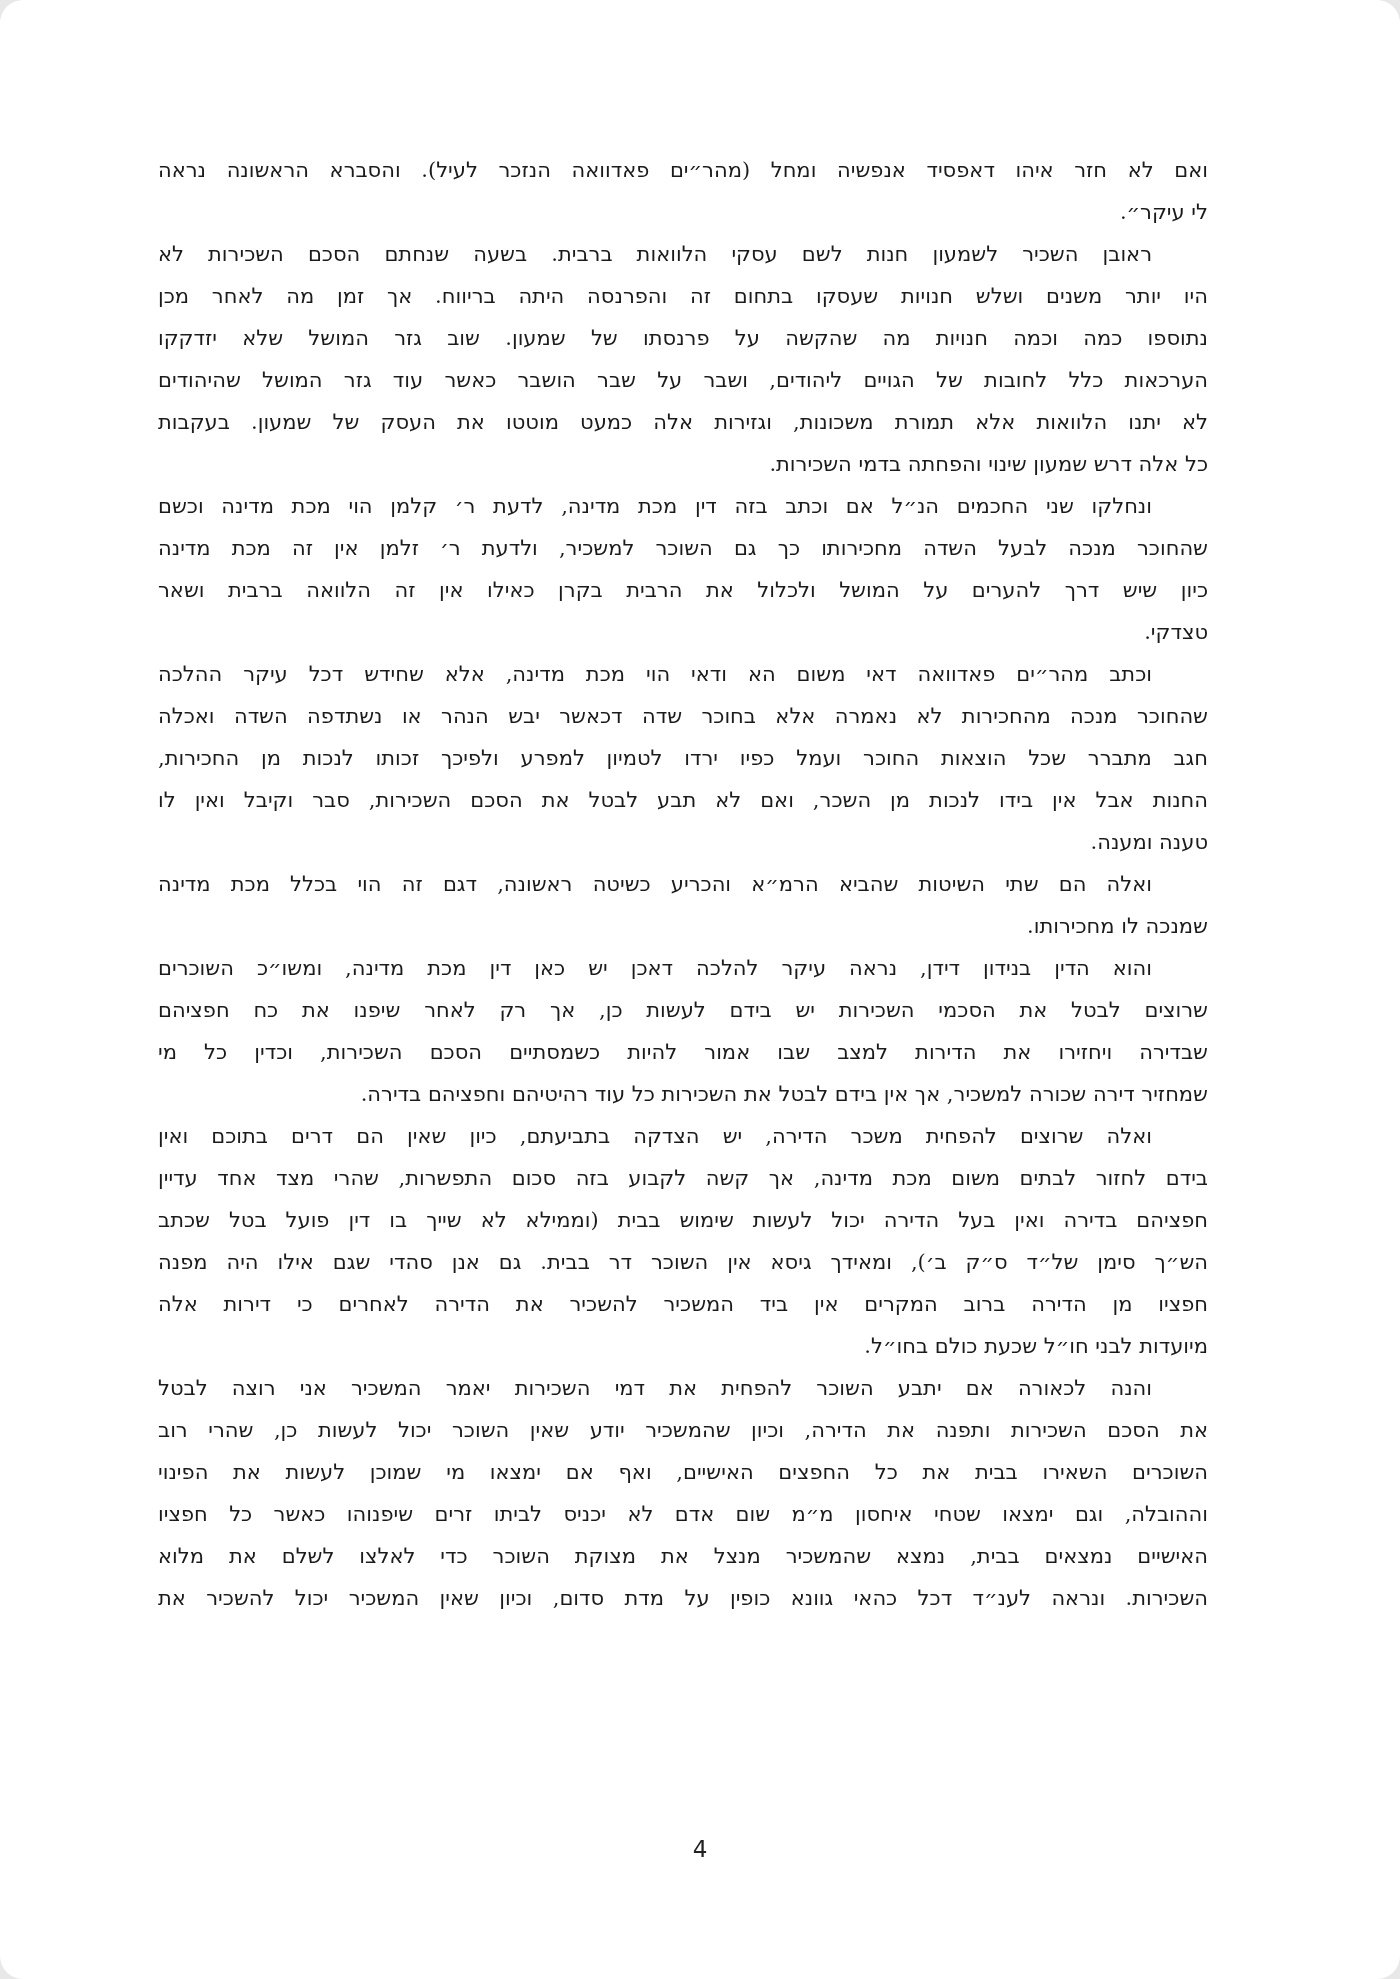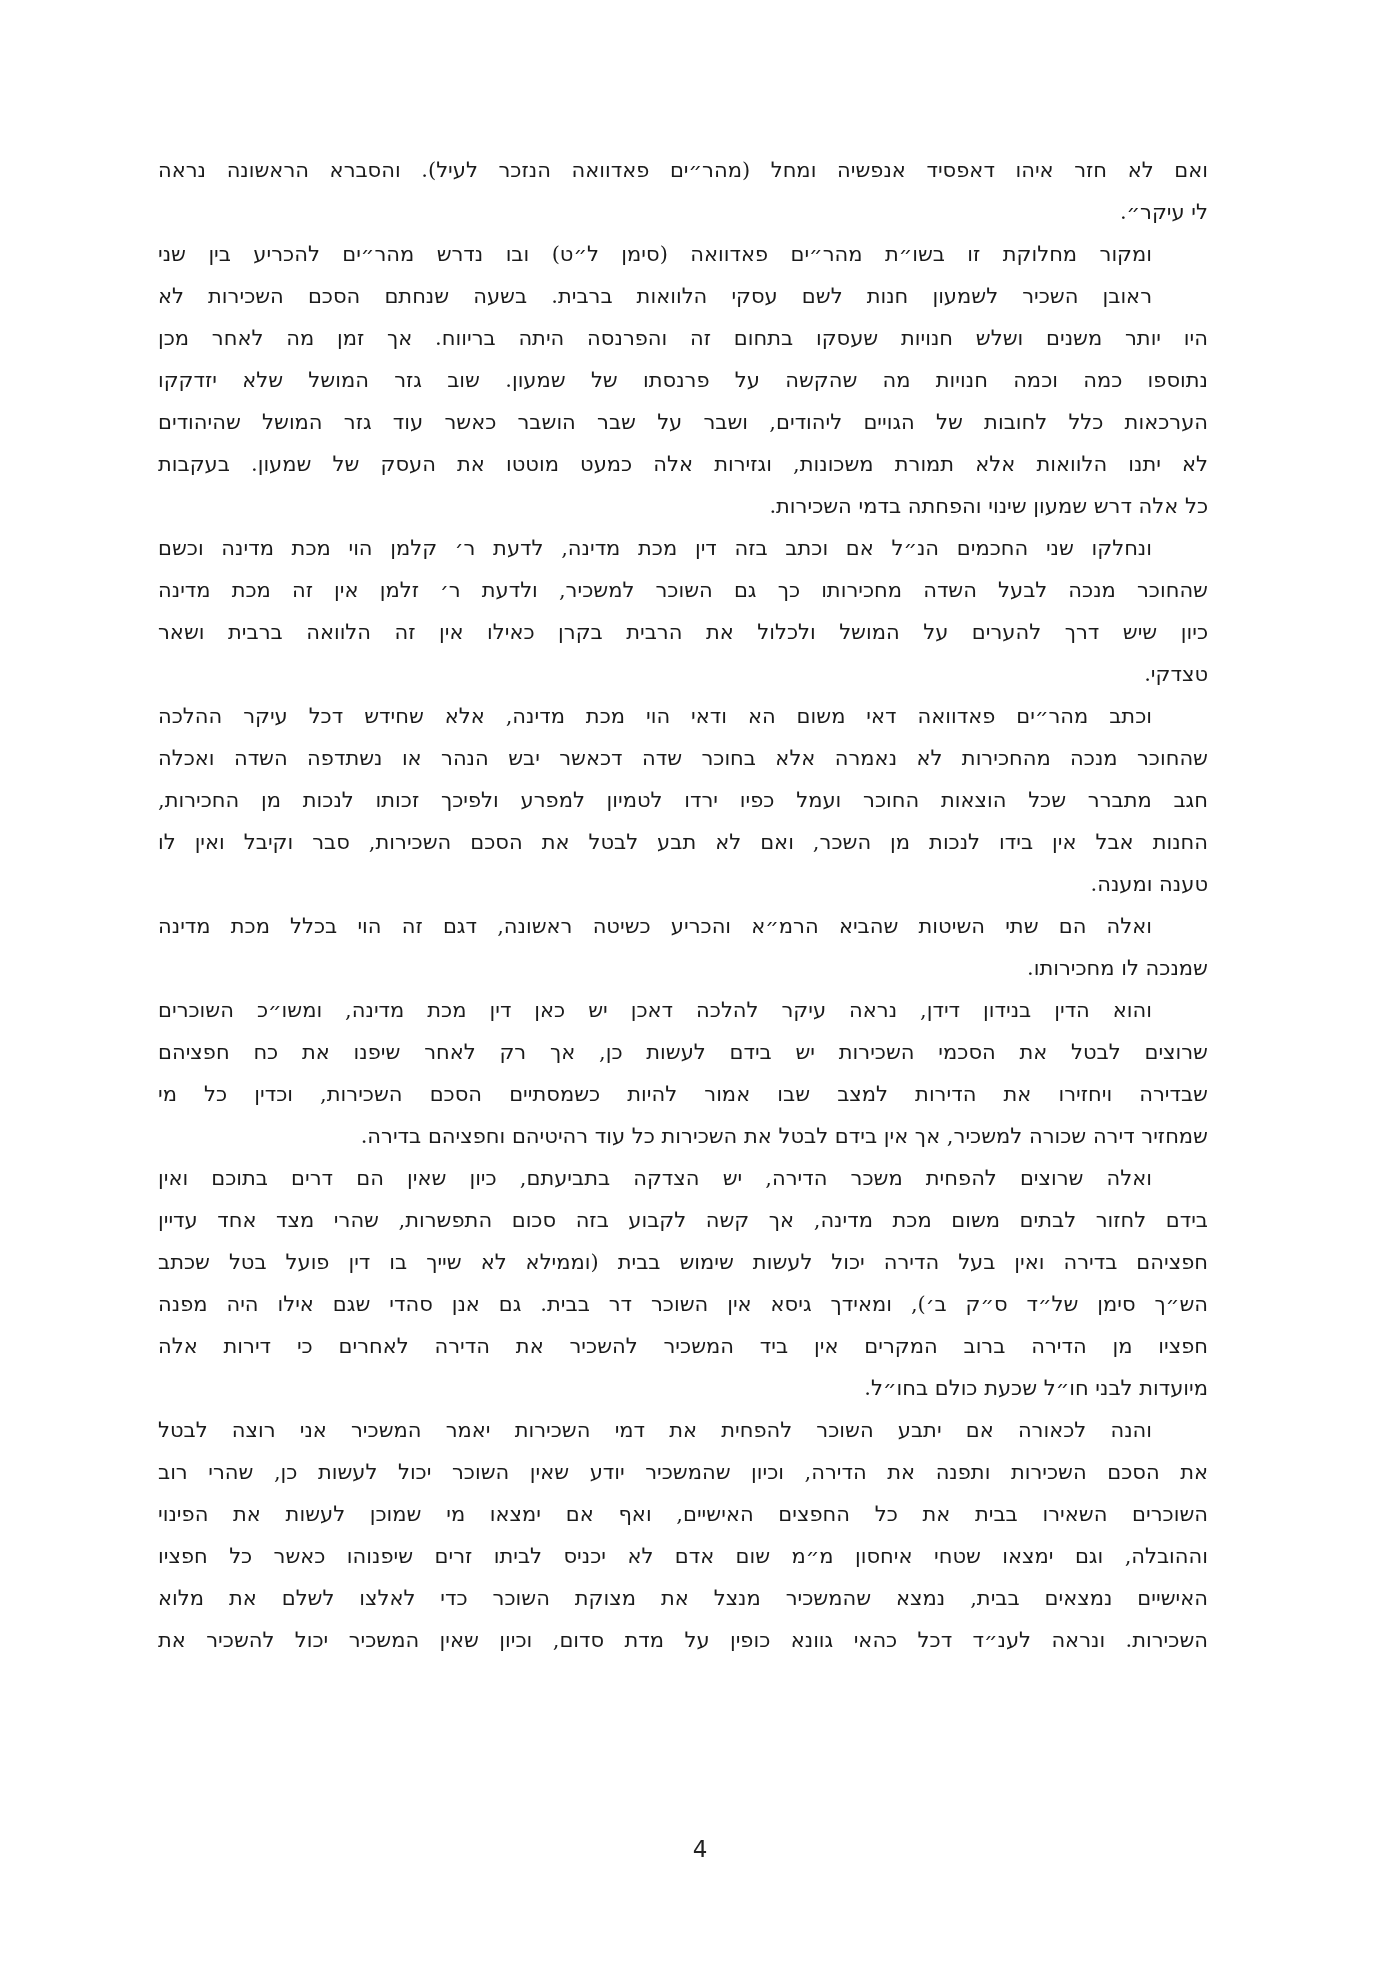--- a/index.html
+++ b/index.html
@@ -7,20 +7,21 @@
     padding: 0;
     background: #e8e8e8;
   }
   .sheet {
     position: relative;
     width: 1400px;
     height: 1979px;
     background: #ffffff;
     overflow: hidden;
     font-family: "DejaVu Serif", "DejaVu Sans", serif;
+    border-radius: 23px;
   }
   .body-text {
     position: absolute;
     top: 149px;
     left: 158px;
     width: 1050px;
     direction: rtl;
     unicode-bidi: embed;
     color: #1b1b1b;
     font-size: 21px;
@@ -49,21 +50,20 @@
     font-family: "DejaVu Sans", "Liberation Sans", sans-serif;
   }
 </style>
 </head>
 <body>
 
 <div class="sheet">
   <div class="body-text">
       <div class="line">ואם לא חזר איהו דאפסיד אנפשיה ומחל (מהר״ים פאדוואה הנזכר לעיל). והסברא הראשונה נראה</div>
       <div class="line end">לי עיקר״.</div>
-      <div class="line indent">ומקור מחלוקת זו בשו״ת מהר״ים פאדוואה (סימן ל״ט) ובו נדרש מהר״ים להכריע בין שני</div>
       <div class="line indent">ראובן השכיר לשמעון חנות לשם עסקי הלוואות ברבית. בשעה שנחתם הסכם השכירות לא</div>
       <div class="line">היו יותר משנים ושלש חנויות שעסקו בתחום זה והפרנסה היתה בריווח. אך זמן מה לאחר מכן</div>
       <div class="line">נתוספו כמה וכמה חנויות מה שהקשה על פרנסתו של שמעון. שוב גזר המושל שלא יזדקקו</div>
       <div class="line">הערכאות כלל לחובות של הגויים ליהודים, ושבר על שבר הושבר כאשר עוד גזר המושל שהיהודים</div>
       <div class="line">לא יתנו הלוואות אלא תמורת משכונות, וגזירות אלה כמעט מוטטו את העסק של שמעון. בעקבות</div>
       <div class="line end">כל אלה דרש שמעון שינוי והפחתה בדמי השכירות.</div>
       <div class="line indent">ונחלקו שני החכמים הנ״ל אם וכתב בזה דין מכת מדינה, לדעת ר׳ קלמן הוי מכת מדינה וכשם</div>
       <div class="line">שהחוכר מנכה לבעל השדה מחכירותו כך גם השוכר למשכיר, ולדעת ר׳ זלמן אין זה מכת מדינה</div>
       <div class="line">כיון שיש דרך להערים על המושל ולכלול את הרבית בקרן כאילו אין זה הלוואה ברבית ושאר</div>
       <div class="line end">טצדקי.</div>

